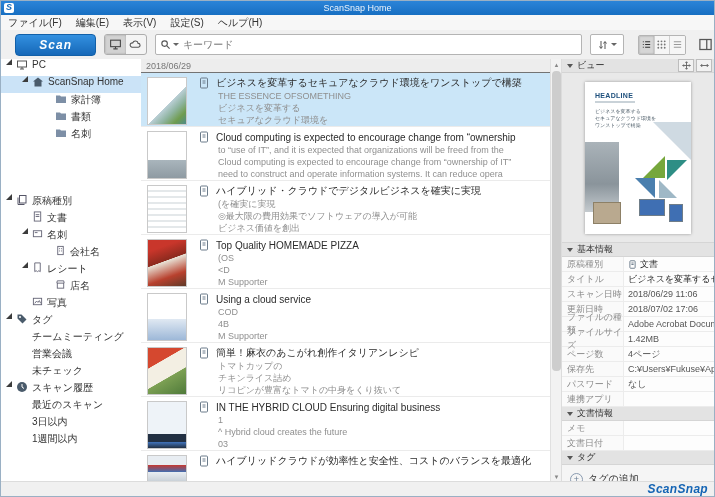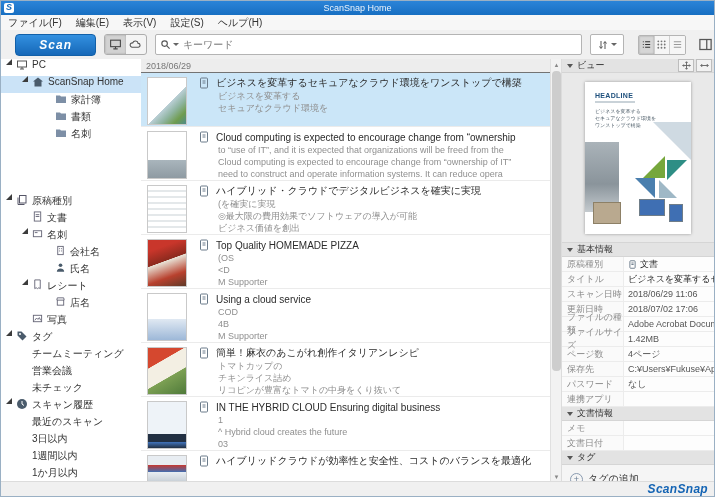--- a/index.html
+++ b/index.html
@@ -285,30 +285,20 @@
             <svg class="ic" width="11" height="11" viewBox="0 0 24 24" fill="none" stroke="#667" stroke-width="2">
               <rect x="6" y="3" width="12" height="18"></rect>
               <line x1="9" y1="8" x2="11" y2="8"></line>
               <line x1="13" y1="8" x2="15" y2="8"></line>
               <line x1="9" y1="13" x2="11" y2="13"></line>
               <line x1="13" y1="13" x2="15" y2="13"></line>
             </svg>
           </span>
         <span>会社名</span>
       </div>
-      <div class="srow l2">
-        <i class="exp hid"></i>
-        <span class="sic">
-            <svg class="ic" width="11" height="11" viewBox="0 0 24 24" fill="#4a5b6b">
-              <circle cx="12" cy="7" r="4"></circle>
-              <path d="M4 21c0-5 4-7 8-7s8 2 8 7z"></path>
-            </svg>
-          </span>
-        <span>氏名</span>
-      </div>
       <div class="srow l1">
         <i class="exp"></i>
         <span class="sic">
             <svg class="ic" width="11" height="11" viewBox="0 0 24 24" fill="none" stroke="#667" stroke-width="2">
               <path d="M6 2h12v19l-3-2-3 2-3-2-3 2z"></path>
             </svg>
           </span>
         <span>レシート</span>
       </div>
       <div class="srow l2">
@@ -370,43 +360,40 @@
           <span>最近のスキャン</span>
         </div>
       <div class="srow l1">
           <i class="exp hid"></i>
           <span>3日以内</span>
         </div>
       <div class="srow l1">
           <i class="exp hid"></i>
           <span>1週間以内</span>
         </div>
-      <div class="srow l1">
-          <i class="exp hid"></i>
-          <span>1か月以内</span>
-        </div>
 
     </aside>
 
     <section class="doclist">
       <div class="datehdr">2018/06/29</div>
 
       <div class="ditem sel">
         <div class="thumb t1"></div>
         <div class="dbody">
           <div class="dtitlerow">
               <span class="dicon">
                 <svg class="ic" width="12" height="12" viewBox="0 0 24 24" fill="none" stroke="#6b7b8a" stroke-width="2">
                   <rect x="5" y="2" width="14" height="20" rx="2"></rect>
                   <line x1="9" y1="8" x2="15" y2="8"></line>
                   <line x1="9" y1="12" x2="15" y2="12"></line>
                 </svg>
               </span>
               <span class="dtitle">ビジネスを変革するセキュアなクラウド環境をワンストップで構築</span>
             </div>
+          <div class="dline">THE ESSENCE OFSOMETHING</div>
           <div class="dline">ビジネスを変革する</div>
           <div class="dline">セキュアなクラウド環境を</div>
         </div>
       </div>
 
       <div class="ditem">
         <div class="thumb t2"></div>
         <div class="dbody">
           <div class="dtitlerow">
               <span class="dicon">

